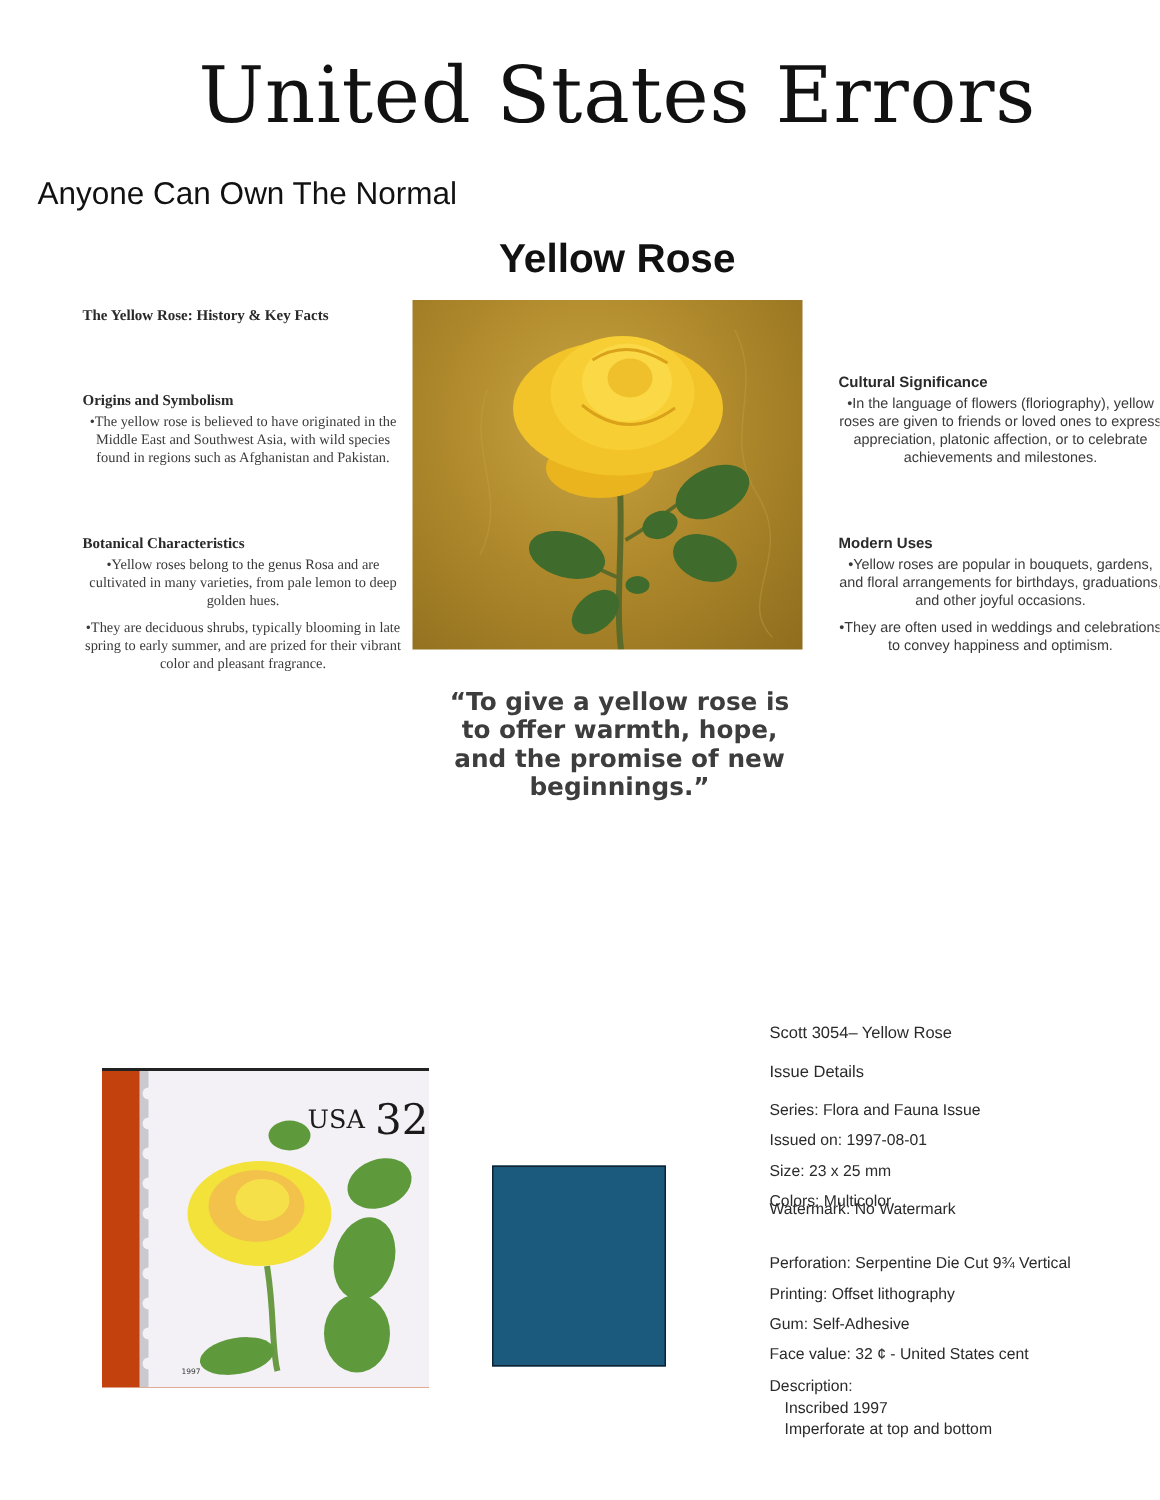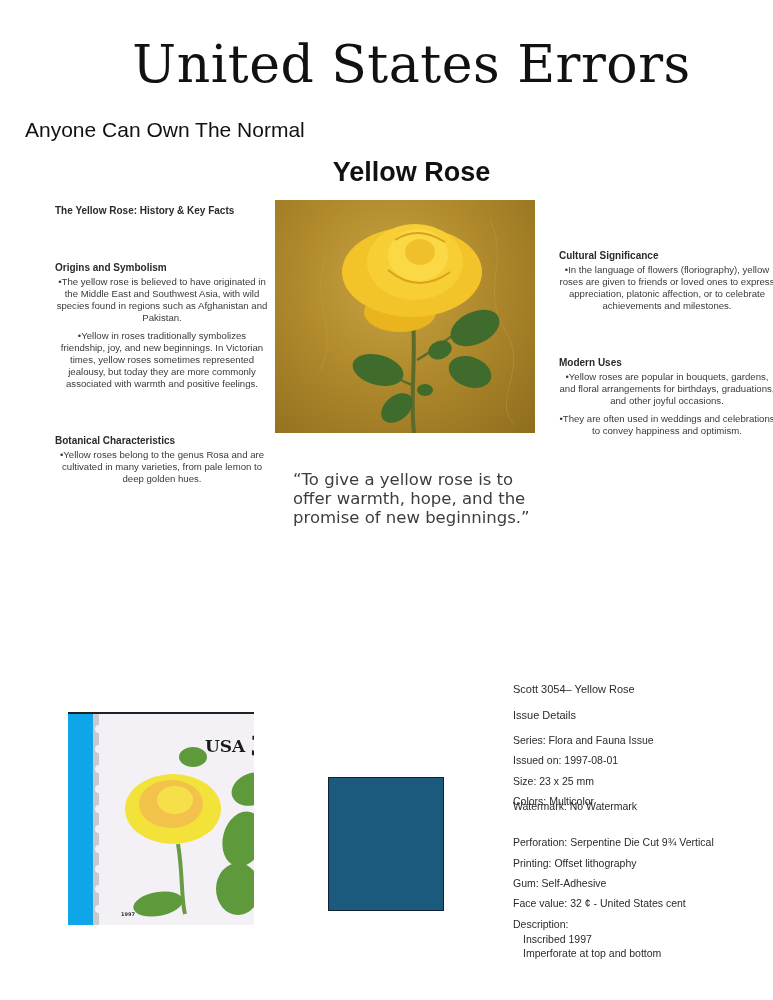--- a/index.html
+++ b/index.html
@@ -7,51 +7,51 @@
   .abs { position: absolute; padding-left: 25px; }
   .title { left: 0; width: 773px; top: 38px; text-align: center; font-family: "DejaVu Serif", serif; font-size: 52px; letter-spacing: 0.5px; color: #111; line-height: 1; }
   .subtitle { left: 0; width: 773px; top: 118px; text-align: left; font-family: "Liberation Sans", sans-serif; font-size: 21px; color: #111; }
   .stamp-name { left: 0; width: 773px; top: 157px; text-align: center; font-family: "Liberation Sans", sans-serif; font-weight: bold; font-size: 27px; color: #111; }
 
   .col { font-family: "Liberation Sans", sans-serif; font-size: 9.6px; line-height: 12px; color: #3a3a3a; }
   .col h3 { margin: 0 0 5px 0; font-size: 10px; font-weight: bold; color: #2a2a2a; }
   .col h4 { margin: 0 0 2px 0; font-size: 10px; font-weight: bold; color: #2a2a2a; }
   .col p { margin: 0 0 6px 0; text-align: center; }
   .col .sec { margin-bottom: 4px; margin-top: 45px; }
-  .left-col { left: 30px; top: 205px; width: 214px; }
+  .left-col { left: 30px; top: 205px; width: 214px; font-family: Liberation Serif, serif; }
   .right-col { left: 534px; top: 205px; width: 216px; }
 
   .rose-img { left: 275px; top: 200px; width: 235px; height: 233px; background: radial-gradient(ellipse at 45% 35%, #c9a544 0%, #b08a2c 45%, #8f6d1e 100%); overflow: hidden; }
-  .quote { left: 268px; top: 470px; width: 240px; font-family: "DejaVu Sans", sans-serif; font-weight: normal; font-size: 16.5px; line-height: 19px; color: #3d3d3d; }
+  .quote { left: 268px; top: 458px; width: 240px; text-align: center; font-family: "DejaVu Sans", sans-serif; font-weight: bold; font-size: 16.5px; line-height: 19px; color: #3d3d3d; }
 
-  .stamp { left: 68px; top: 712px; width: 186px; height: 213px; background: #0ea5e9; border-top: 2px solid #222; box-sizing: border-box; overflow: hidden; font-weight: bold; }
+  .stamp { left: 68px; top: 712px; width: 218px; height: 213px; background: #c2410c; border-top: 2px solid #222; box-sizing: border-box; overflow: hidden; }
   .swatch { left: 328px; top: 777px; width: 116px; height: 134px; background: #1b5a7d; border: 1.5px solid #0e2233; box-sizing: border-box; }
 
   .details { left: 513px; top: 683px; width: 250px; font-family: "Liberation Sans", sans-serif; font-size: 10.5px; color: #2a2a2a; }
   .details .head { font-weight: normal; font-size: 11px; }
   .details .row { position: absolute; left: 0; white-space: nowrap; }
   .details .indent { padding-left: 10px; text-align: center; }
 </style>
 </head>
 <body>
 
 <div class="abs title">United States Errors</div>
 <div class="abs subtitle">Anyone Can Own The Normal</div>
 <div class="abs stamp-name">Yellow Rose</div>
 
 <div class="abs col left-col">
   <h3>The Yellow Rose: History &amp; Key Facts</h3>
   <div class="sec">
     <h4>Origins and Symbolism</h4>
     <p>•The yellow rose is believed to have originated in the Middle East and Southwest Asia, with wild species found in regions such as Afghanistan and Pakistan.</p>
-    <p>•Yellow in roses traditionally symbolizes friendship, joy, and new beginnings. In Victorian times, yellow roses sometimes represented jealousy, but today they are more commonly associated with warmth and positive feelings.</p>
   </div>
   <div class="sec">
     <h4>Botanical Characteristics</h4>
     <p>•Yellow roses belong to the genus Rosa and are cultivated in many varieties, from pale lemon to deep golden hues.</p>
+    <p>•They are deciduous shrubs, typically blooming in late spring to early summer, and are prized for their vibrant color and pleasant fragrance.</p>
   </div>
 </div>
 
 <div class="abs rose-img" title="Painting of a yellow rose on a golden background">
   <svg width="235" height="233" viewBox="0 0 235 233">
     <g fill="none" stroke="#c8a24a" stroke-opacity="0.35" stroke-width="1">
       <path d="M190 20 C 210 60, 180 90, 205 130 S 190 200, 215 225"></path>
       <path d="M25 60 C 10 100, 40 130, 20 170"></path>
     </g>
     <path d="M113 120 C 116 160, 110 200, 114 233" stroke="#5d6b2a" stroke-width="4" fill="none"></path>

